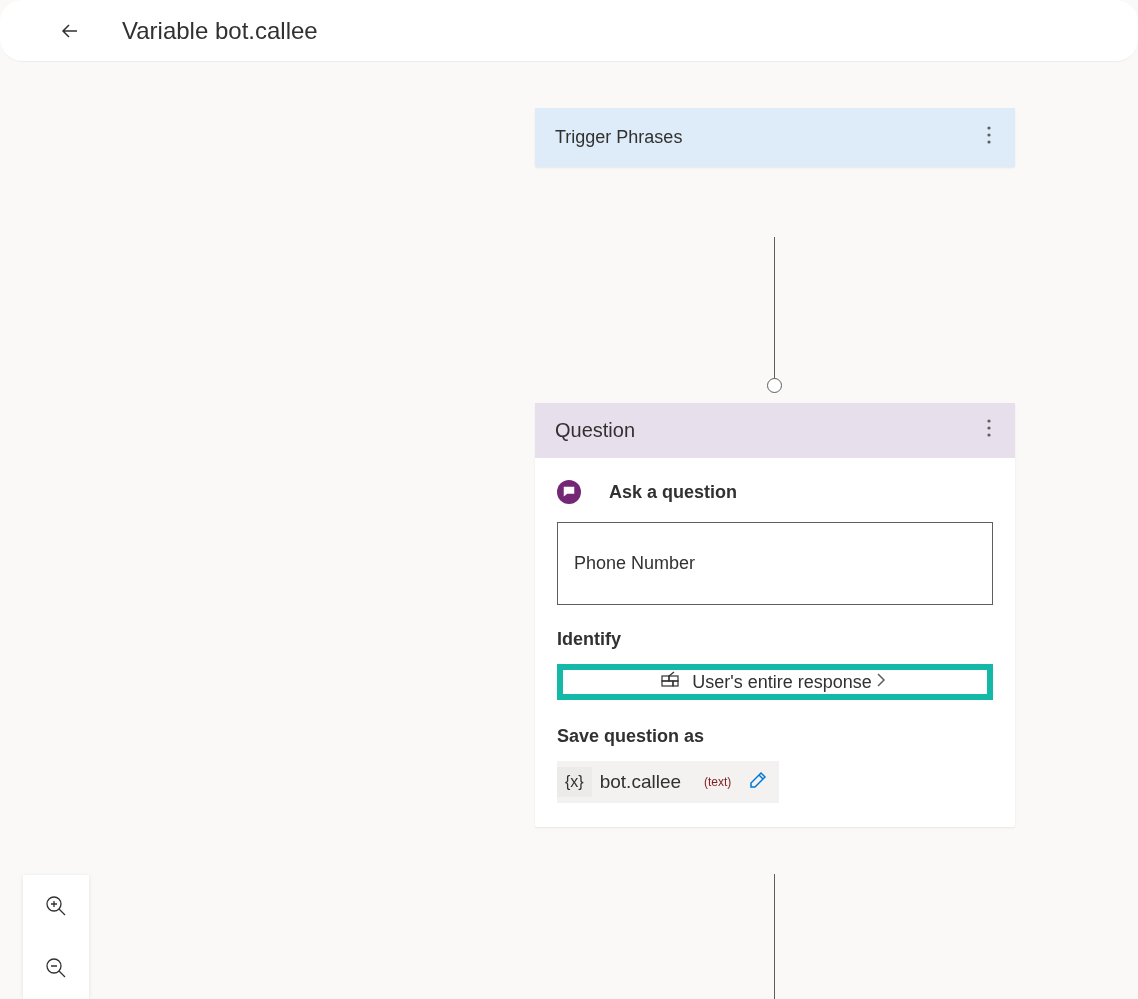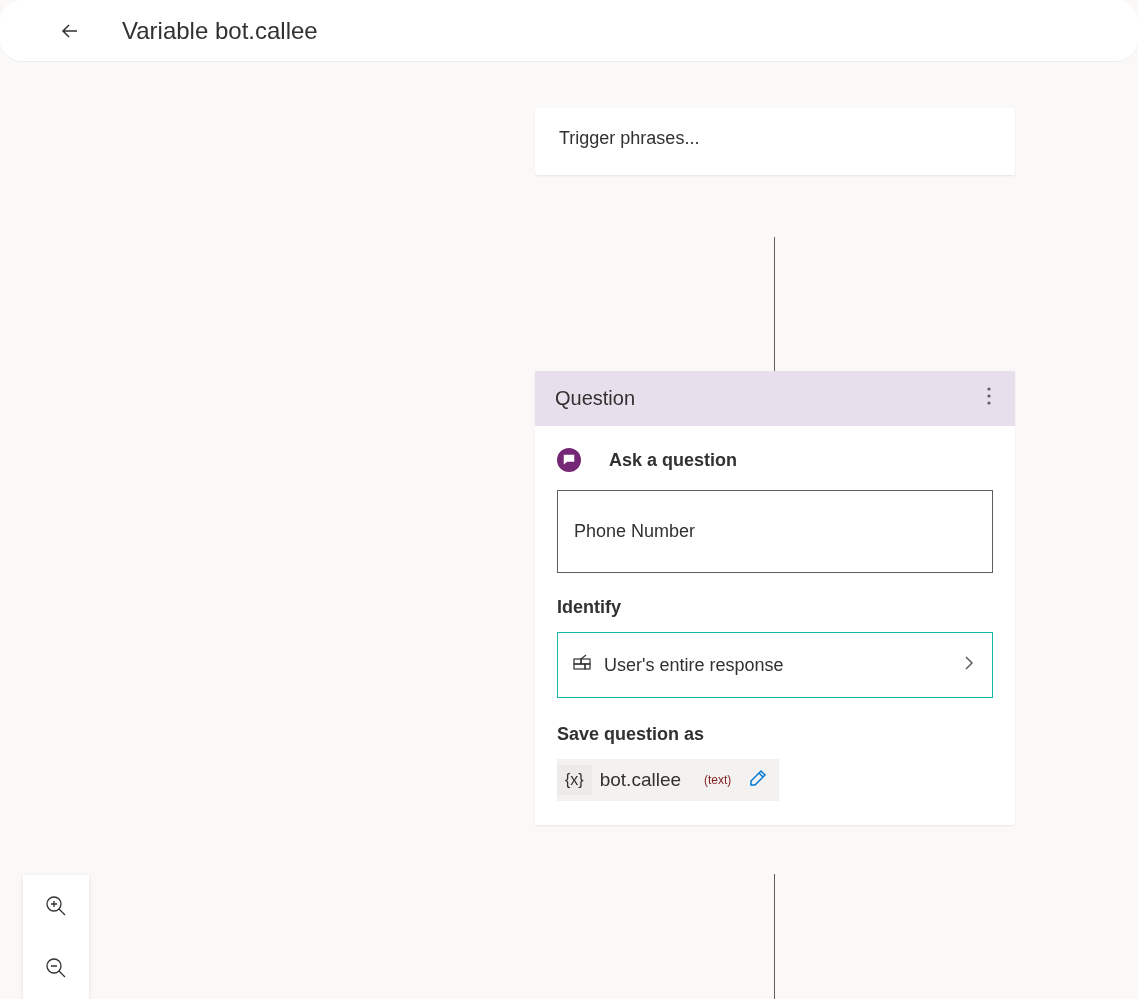--- a/index.html
+++ b/index.html
@@ -72,21 +72,21 @@
       font-size: 18px;
       color: #323130;
     }
     .trigger-body {
       padding: 20px 24px 26px 24px;
       font-size: 18px;
       color: #323130;
     }
     .question-node {
       left: 535px;
-      top: 309px;
+      top: 341px;
       width: 480px;
     }
     .question-header {
       background: #e8dfec;
       padding: 12px 20px;
       display: flex;
       align-items: center;
       justify-content: space-between;
       font-size: 20px;
       color: #323130;
@@ -130,25 +130,25 @@
       margin-bottom: 24px;
     }
     .section-label {
       font-size: 18px;
       font-weight: 600;
       color: #323130;
       margin-bottom: 14px;
     }
     .dropdown {
       width: 100%;
-      border: 1px solid #14b8a6;
-      padding: 20px 14px;
-      display: flex;
-      align-items: center;
-      justify-content: space-between;
+      border: 6px solid #14b8a6;
+      padding: 0 14px;
+      display: flex;
+      align-items: center;
+      justify-content: center;
       cursor: pointer;
       margin-bottom: 26px;
       background: #ffffff;
     }
     .dropdown-left {
       display: flex;
       align-items: center;
       gap: 12px;
     }
     .category-icon svg {
@@ -279,21 +279,30 @@
   </div>
   <div class="page-title">Variable bot.callee</div>
 </div>
 
 <div class="canvas">
 
   <div class="connector-line1"></div>
   <div class="connector-circle"></div>
 
   <div class="node trigger-node">
-    <div class="trigger-body">Trigger phrases...</div>
+    <div class="trigger-header">
+      <span>Trigger Phrases</span>
+      <div class="more-btn">
+        <svg viewBox="0 0 4 18">
+            <circle cx="2" cy="2" r="1.6"></circle>
+            <circle cx="2" cy="9" r="1.6"></circle>
+            <circle cx="2" cy="16" r="1.6"></circle>
+          </svg>
+      </div>
+    </div>
   </div>
 
   <div class="node question-node">
     <div class="question-header">
       <span>Question</span>
       <div class="more-btn">
         <svg viewBox="0 0 4 18">
             <circle cx="2" cy="2" r="1.6"></circle>
             <circle cx="2" cy="9" r="1.6"></circle>
             <circle cx="2" cy="16" r="1.6"></circle>

